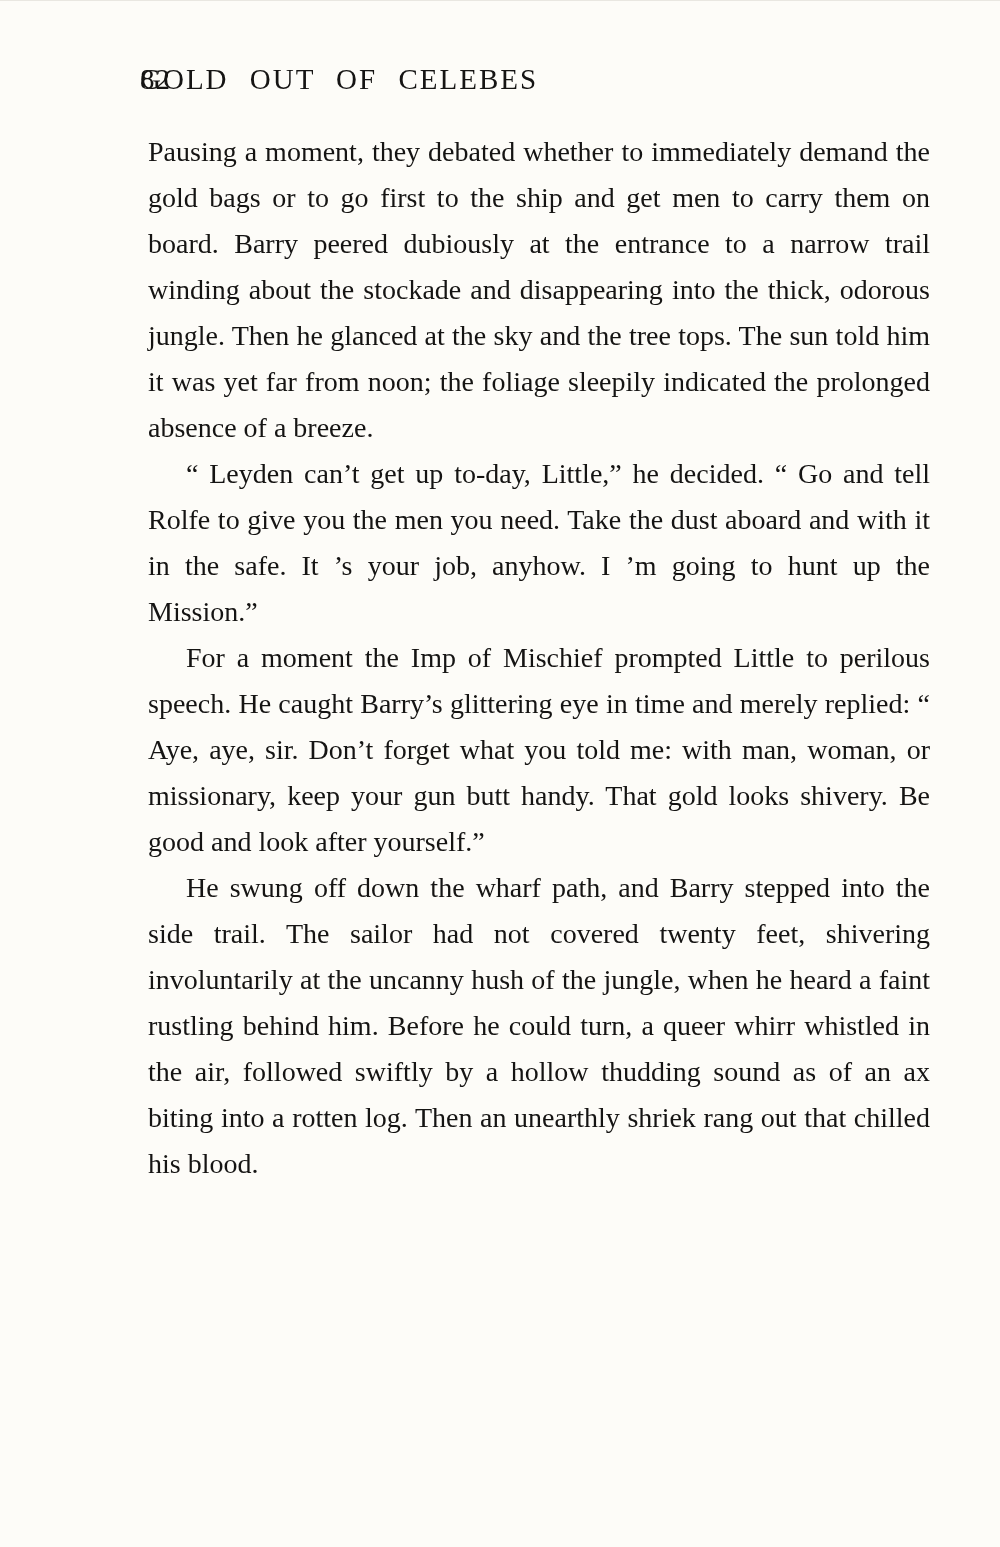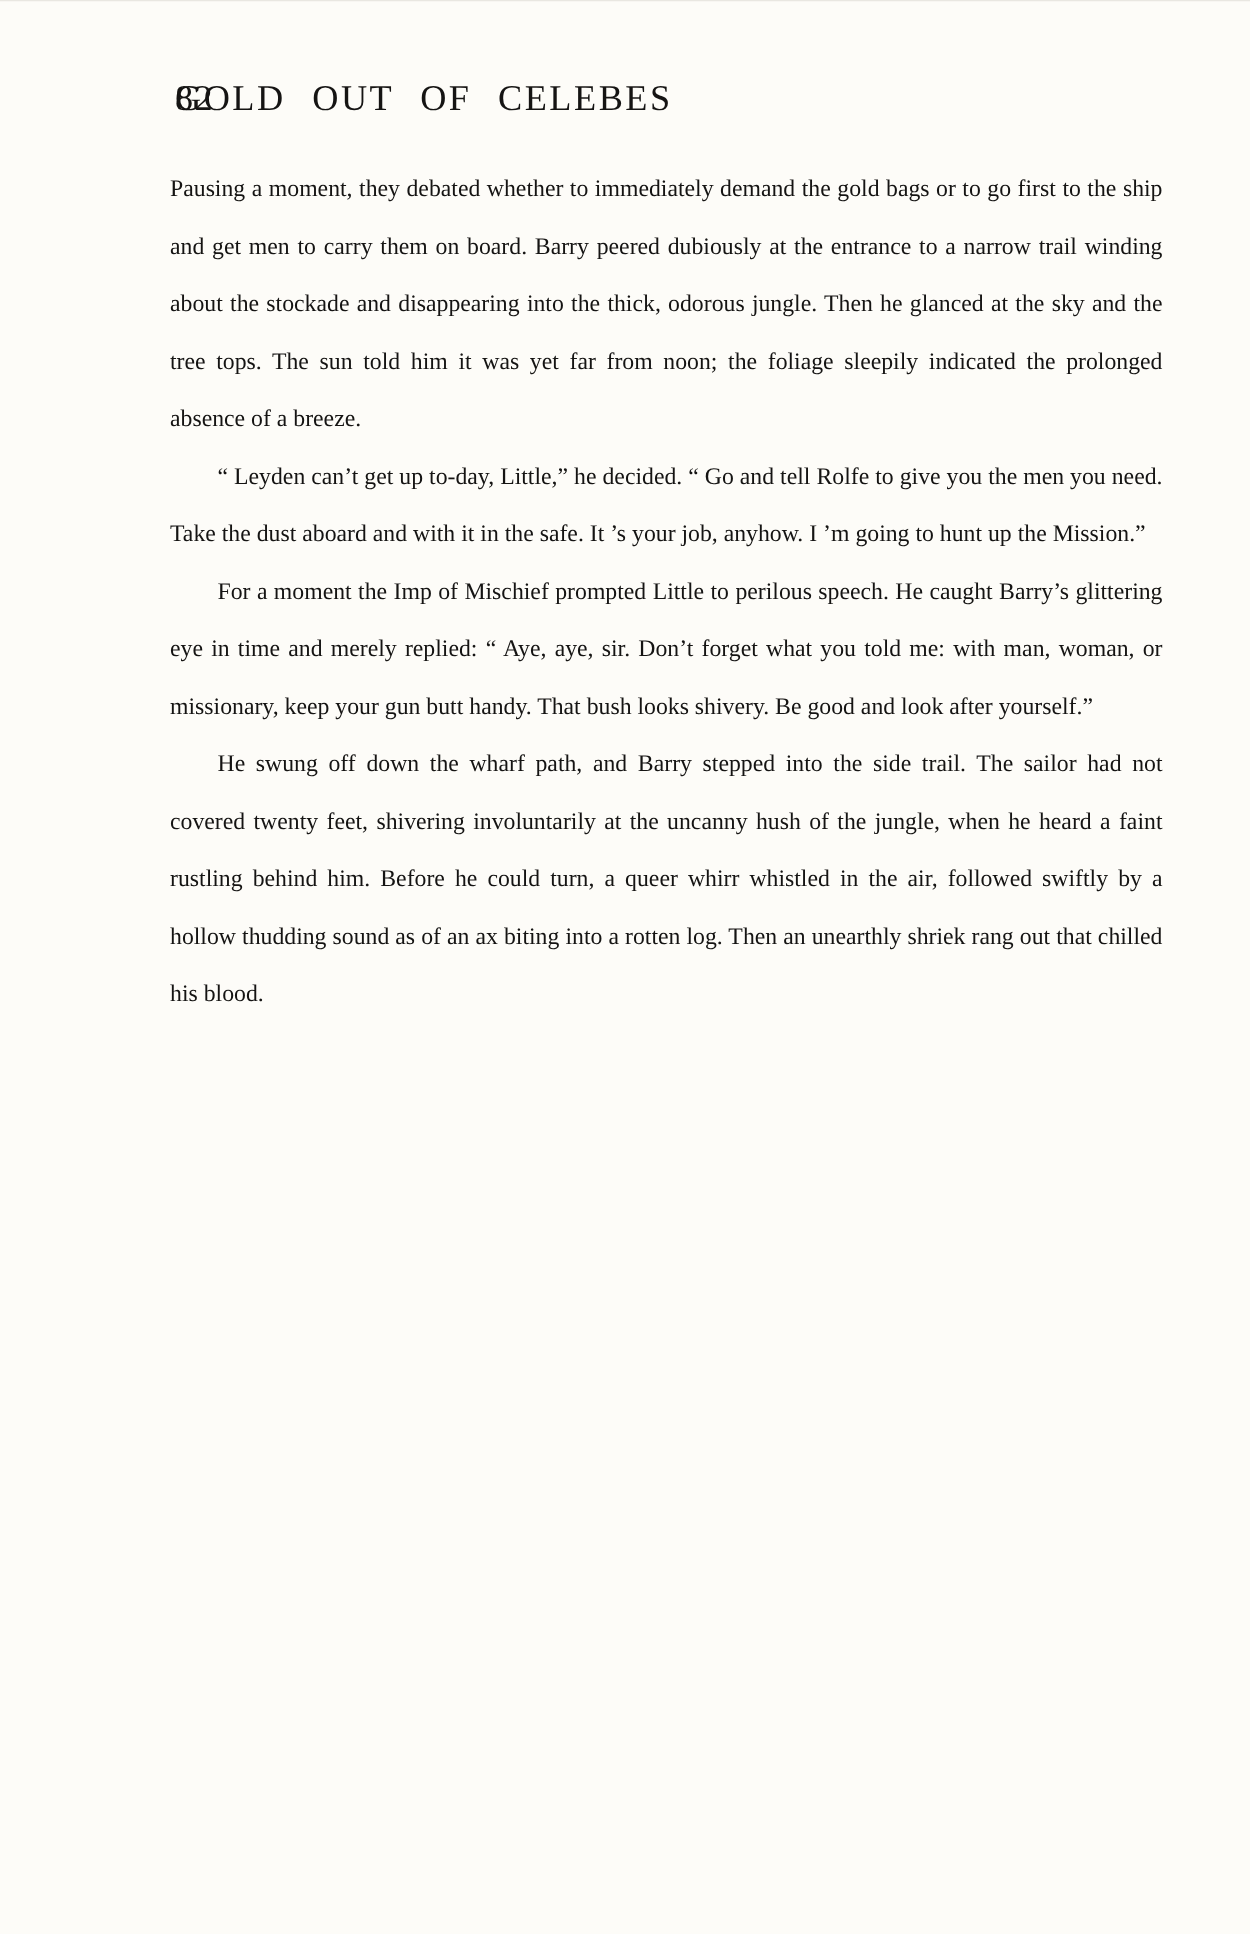--- a/index.html
+++ b/index.html
@@ -36,23 +36,23 @@
     left: 0;
     right: 0;
     top: 0;
     font-size: 29px;
     letter-spacing: 2px;
     word-spacing: 12px;
   }
   .body-text {
     position: absolute;
     top: 128px;
-    left: 136px;
+    left: 148px;
     right: 70px;
-    font-size: 19px;
+    font-size: 28px;
     line-height: 46px;
     text-align: justify;
   }
   .body-text p {
     margin: 0;
     padding: 0;
   }
   .body-text p.indent {
     text-indent: 38px;
   }
@@ -63,16 +63,16 @@
 <body>
 
 <div class="page">
   <div class="header-row">
     <span class="page-number">82</span>
     <span class="running-title">GOLD OUT OF CELEBES</span>
   </div>
   <div class="body-text">
       <p><span>Pausing a moment, they debated whether to immediately demand the gold bags or to go first to the ship and get men to carry them on board.  Barry peered dubiously at the entrance to a narrow trail winding about the stockade and disappearing into the thick, odorous jungle.  Then he glanced at the sky and the tree tops.  The sun told him it was yet far from noon; the foliage sleepily indicated the prolonged absence of a breeze.</span></p>
       <p class="indent"><span>“ Leyden can’t get up to-day, Little,” he decided. “ Go and tell Rolfe to give you the men you need. Take the dust aboard and with it in the safe.  It ’s your job, anyhow.  I ’m going to hunt up the Mission.”</span></p>
-      <p class="indent"><span>For a moment the Imp of Mischief prompted Little to perilous speech.  He caught Barry’s glittering eye in time and merely replied: “ Aye, aye, sir. Don’t forget what you told me: with man, woman, or missionary, keep your gun butt handy.  That bush looks shivery.  Be good and look after yourself.”</span></p>
+      <p class="indent"><span>For a moment the Imp of Mischief prompted Little to perilous speech.  He caught Barry’s glittering eye in time and merely replied: “ Aye, aye, sir. Don’t forget what you told me: with man, woman, or missionary, keep your gun butt handy.  That gold looks shivery.  Be good and look after yourself.”</span></p>
       <p class="indent"><span>He swung off down the wharf path, and Barry stepped into the side trail.  The sailor had not covered twenty feet, shivering involuntarily at the uncanny hush of the jungle, when he heard a faint rustling behind him.  Before he could turn, a queer </span><span class="seg-italic">whirr</span><span> whistled in the air, followed swiftly by a hollow thudding sound as of an ax biting into a rotten log. Then an unearthly shriek rang out that chilled his blood.</span></p>
     </div>
 </div>
 
 </body></html>

